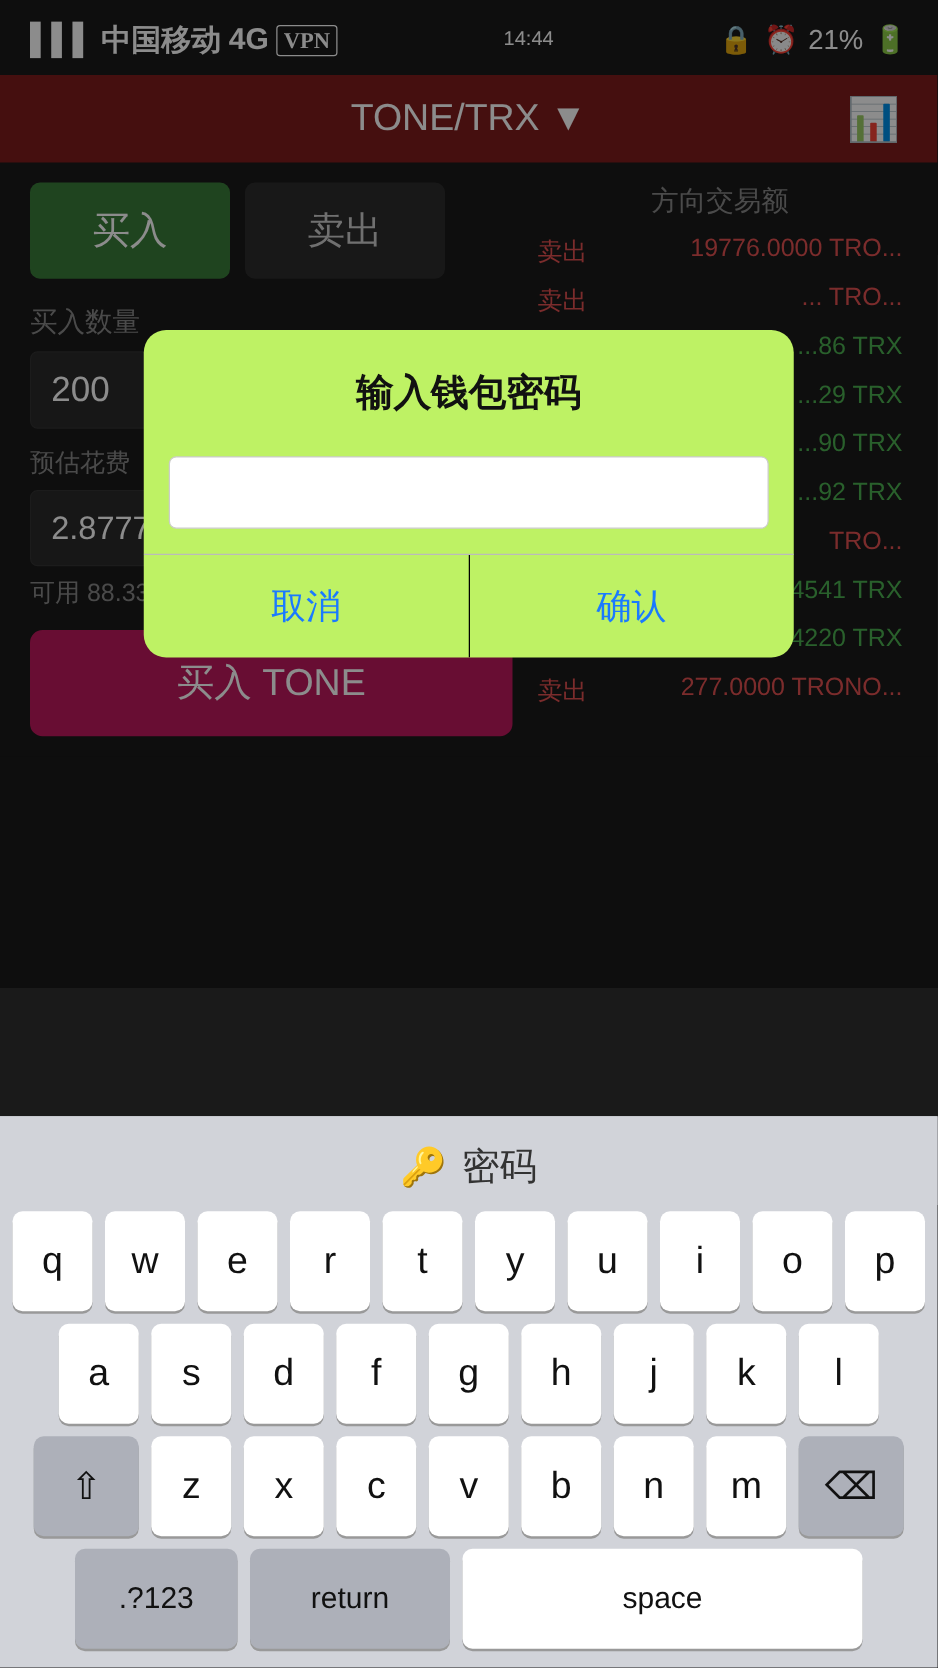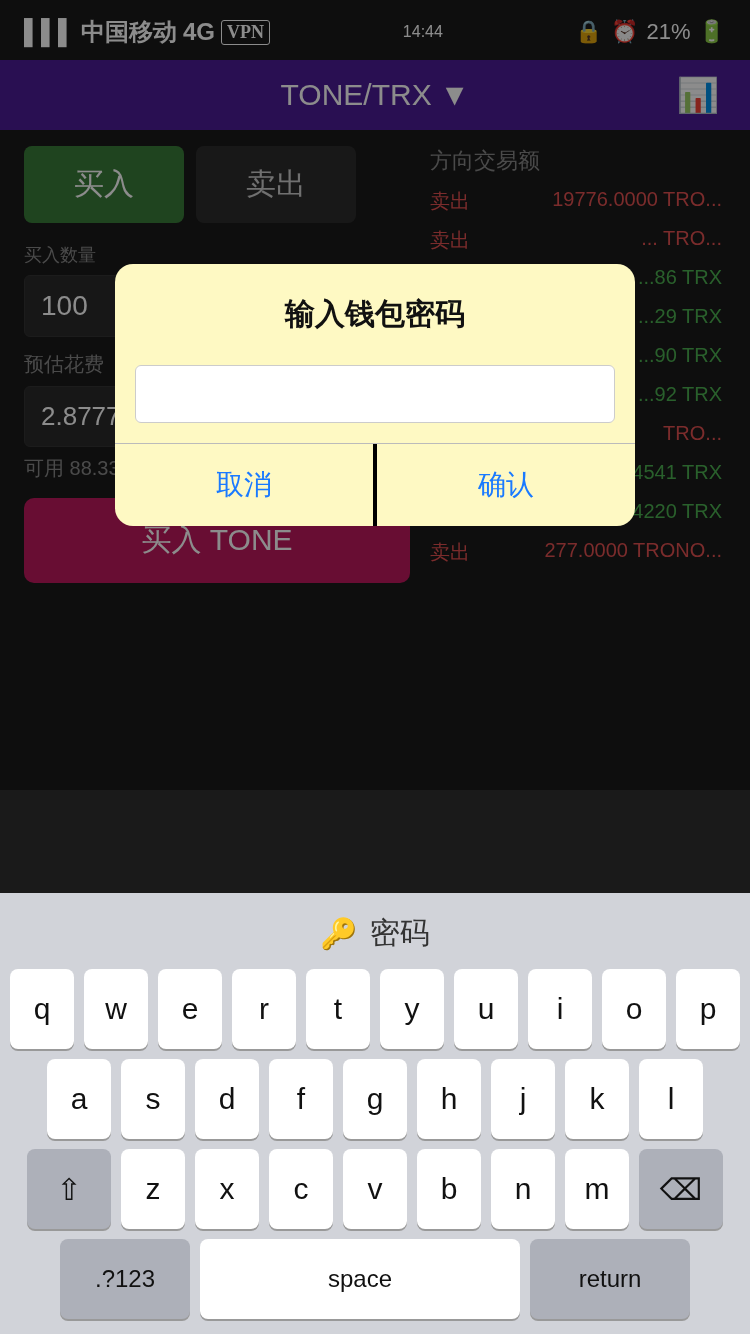--- a/index.html
+++ b/index.html
@@ -37,21 +37,21 @@
     .status-right {
       display: flex;
       align-items: center;
       gap: 8px;
       color: white;
       font-size: 22px;
     }
 
     
     .top-nav {
-      background: #4c1d95;
+      background: #7f1d1d;
       display: flex;
       justify-content: center;
       align-items: center;
       padding: 10px 24px;
       position: relative;
       height: 70px;
     }
     .nav-title {
       color: white;
       font-size: 30px;
@@ -94,39 +94,39 @@
       border: none;
       border-radius: 8px;
       padding: 18px 50px;
       font-size: 30px;
       font-weight: 500;
     }
 
     
     .trade-info-header {
       display: flex;
-      justify-content: flex-start;
+      justify-content: center;
       padding: 0 4px;
       margin-bottom: 6px;
     }
     .trade-col-label {
       color: #888;
       font-size: 22px;
     }
     .left-col {
       flex: 1;
     }
     .right-col {
       width: 300px;
     }
 
     
     .field-label {
       color: #888;
-      font-size: 18px;
+      font-size: 22px;
       margin-bottom: 8px;
     }
     .field-input {
       background: #2a2a2a;
       border: 1px solid #333;
       border-radius: 6px;
       padding: 14px 16px;
       color: white;
       font-size: 28px;
       width: 100%;
@@ -191,21 +191,21 @@
       top: 0; left: 0;
       width: 750px;
       height: 790px;
       background: rgba(0,0,0,0.45);
       display: flex;
       align-items: center;
       justify-content: center;
       z-index: 100;
     }
     .dialog {
-      background: #fef9c3;
+      background: #bef264;
       border-radius: 18px;
       width: 520px;
       overflow: hidden;
     }
     .dialog-title {
       text-align: center;
       padding: 30px 20px 20px;
       font-size: 30px;
       font-weight: 600;
       color: #111;
@@ -230,21 +230,21 @@
     .dialog-btn {
       flex: 1;
       background: none;
       border: none;
       padding: 22px;
       font-size: 28px;
       color: #1a7aff;
       cursor: pointer;
     }
     .dialog-btn-cancel {
-      border-right: 4px solid #000000;
+      border-right: 1px solid #000000;
     }
 
     
     .keyboard-area {
       background: #d1d3d9;
       position: absolute;
       bottom: 0;
       left: 0;
       width: 750px;
       padding-bottom: 10px;
@@ -332,21 +332,21 @@
 <div class="trading-area">
   <div style="display:flex; gap:16px;">
 
     <div class="left-col">
       <div class="tab-row">
         <button class="tab-buy">买入</button>
         <button class="tab-sell">卖出</button>
       </div>
       <div class="field-label">买入数量</div>
       <div class="field-input">
-        <span>100</span>
+        <span>200</span>
       </div>
       <div class="est-label">预估花费</div>
       <div class="est-value">
         <span>2.877793</span>
         <span class="field-input-suffix">TRX</span>
       </div>
       <div class="available">可用 88.330359 TRX</div>
       <button class="btn-buy-tone">买入 TONE</button>
     </div>
 
@@ -452,16 +452,16 @@
     <div class="key">c</div>
     <div class="key">v</div>
     <div class="key">b</div>
     <div class="key">n</div>
     <div class="key">m</div>
     <div class="key key-dark key-delete">⌫</div>
   </div>
 
   <div class="key-row">
     <div class="key key-dark key-special">.?123</div>
+    <div class="key key-dark key-return">return</div>
     <div class="key key-space">space</div>
-    <div class="key key-dark key-return">return</div>
   </div>
 </div>
 
 </body></html>

